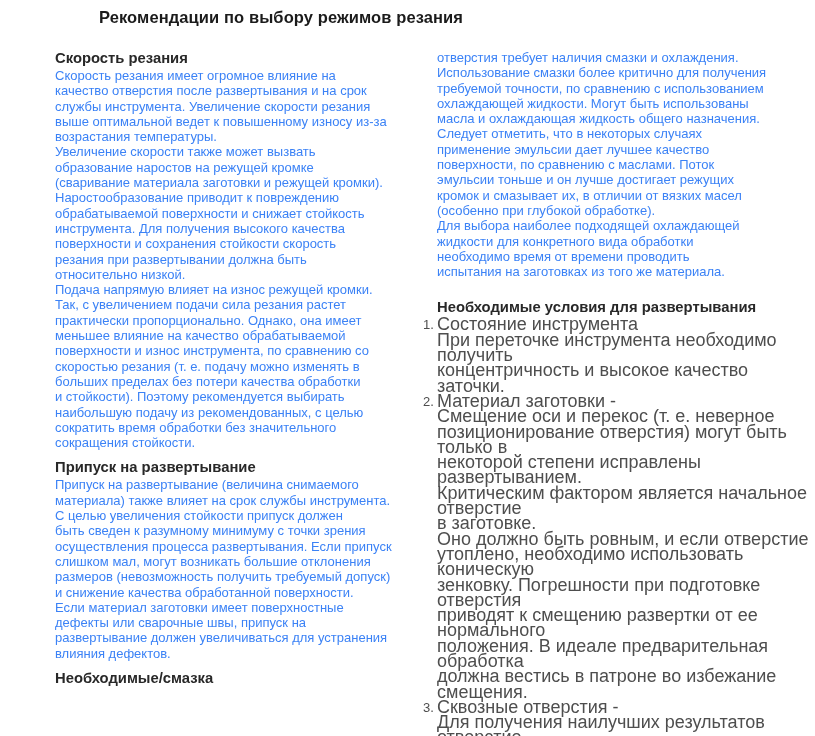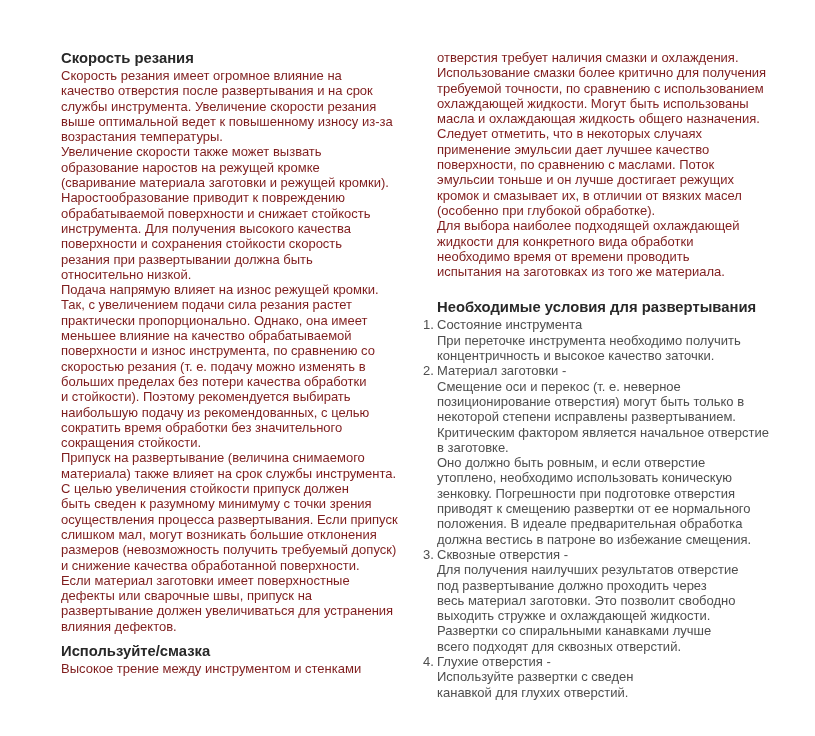--- a/index.html
+++ b/index.html
@@ -23,42 +23,42 @@
     font-size: 16.5px;
     font-weight: bold;
     color: #1b1b1b;
     letter-spacing: 0.1px;
   }
   .col {
     position: absolute;
     top: 50px;
   }
   .col-left {
-    left: 61px;
+    left: 55px;
     width: 378px;
   }
   .col-right {
     left: 423px;
     width: 392px;
   }
   .sec-heading {
     margin: 9px 0 1px 0;
     font-size: 14.8px;
     font-weight: bold;
     color: #282828;
     line-height: 17px;
   }
   .col-left .doc-section:first-child .sec-heading {
     margin-top: 0;
   }
   .body-text {
     margin: 0;
     font-size: 13px;
     line-height: 15.3px;
-    color: #7f1d1d;
+    color: #3b82f6;
     white-space: pre-line;
   }
   .col-right .indent {
     margin-left: 14px;
   }
   .col-right .sec-heading {
     margin-top: 20px;
   }
   .num-list {
     margin: 0;
@@ -71,31 +71,32 @@
   }
   .num-label {
     flex: none;
     width: 14px;
     font-size: 13px;
     line-height: 15.3px;
     color: #4e4e4e;
   }
   .num-text {
     flex: 1;
-    font-size: 13px;
+    font-size: 18px;
     line-height: 15.3px;
     color: #4e4e4e;
     white-space: pre-line;
   }
 </style>
 </head>
 <body>
 
 <div class="page">
 
+  <h1 class="doc-title">Рекомендации по выбору режимов резания</h1>
 
   <div class="col col-left">
 
     <section class="doc-section">
       <h2 class="sec-heading">Скорость резания</h2>
       <p class="body-text">Скорость резания имеет огромное влияние на
 качество отверстия после развертывания и на срок
 службы инструмента. Увеличение скорости резания
 выше оптимальной ведет к повышенному износу из-за
 возрастания температуры.
@@ -118,37 +119,37 @@
 поверхности и износ инструмента, по сравнению со
 скоростью резания (т. е. подачу можно изменять в
 больших пределах без потери качества обработки
 и стойкости). Поэтому рекомендуется выбирать
 наибольшую подачу из рекомендованных, с целью
 сократить время обработки без значительного
 сокращения стойкости.</p>
     </section>
 
     <section class="doc-section">
+      <h2 class="sec-heading">Припуск на развертывание</h2>
       <p class="body-text">Припуск на развертывание (величина снимаемого
 материала) также влияет на срок службы инструмента.
 С целью увеличения стойкости припуск должен
 быть сведен к разумному минимуму с точки зрения
 осуществления процесса развертывания. Если припуск
 слишком мал, могут возникать большие отклонения
 размеров (невозможность получить требуемый допуск)
 и снижение качества обработанной поверхности.
 Если материал заготовки имеет поверхностные
 дефекты или сварочные швы, припуск на
 развертывание должен увеличиваться для устранения
 влияния дефектов.</p>
     </section>
 
     <section class="doc-section">
-      <h2 class="sec-heading">Используйте/смазка</h2>
-      <p class="body-text">Высокое трение между инструментом и стенками</p>
+      <h2 class="sec-heading">Необходимые/смазка</h2>
     </section>
 
   </div>
 
   <div class="col col-right">
 
     <p class="body-text indent">отверстия требует наличия смазки и охлаждения.
 Использование смазки более критично для получения
 требуемой точности, по сравнению с использованием
 охлаждающей жидкости. Могут быть использованы

